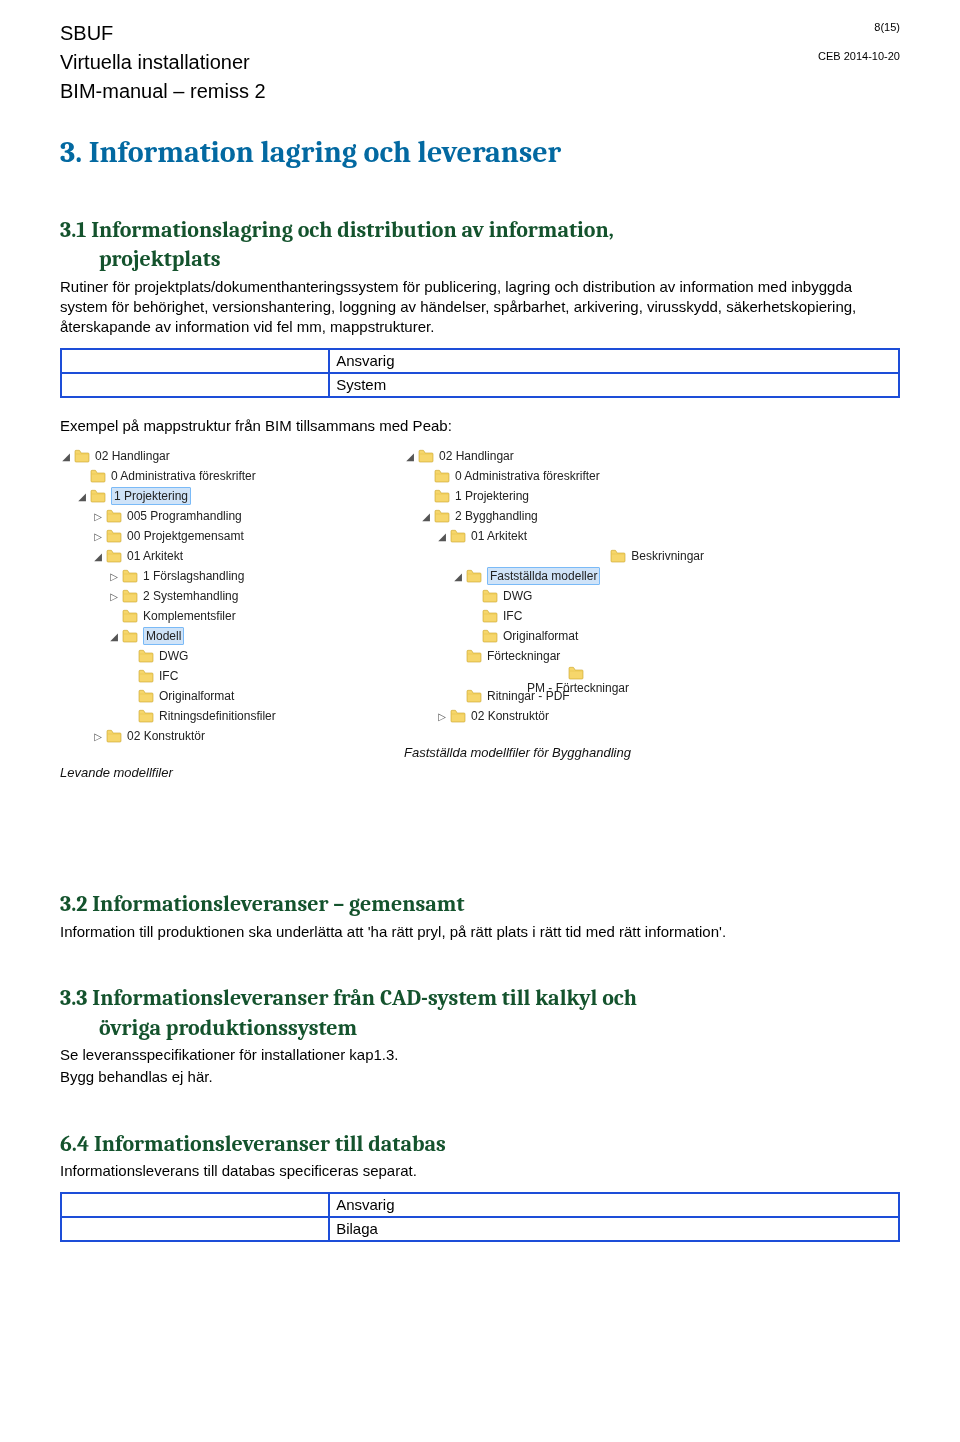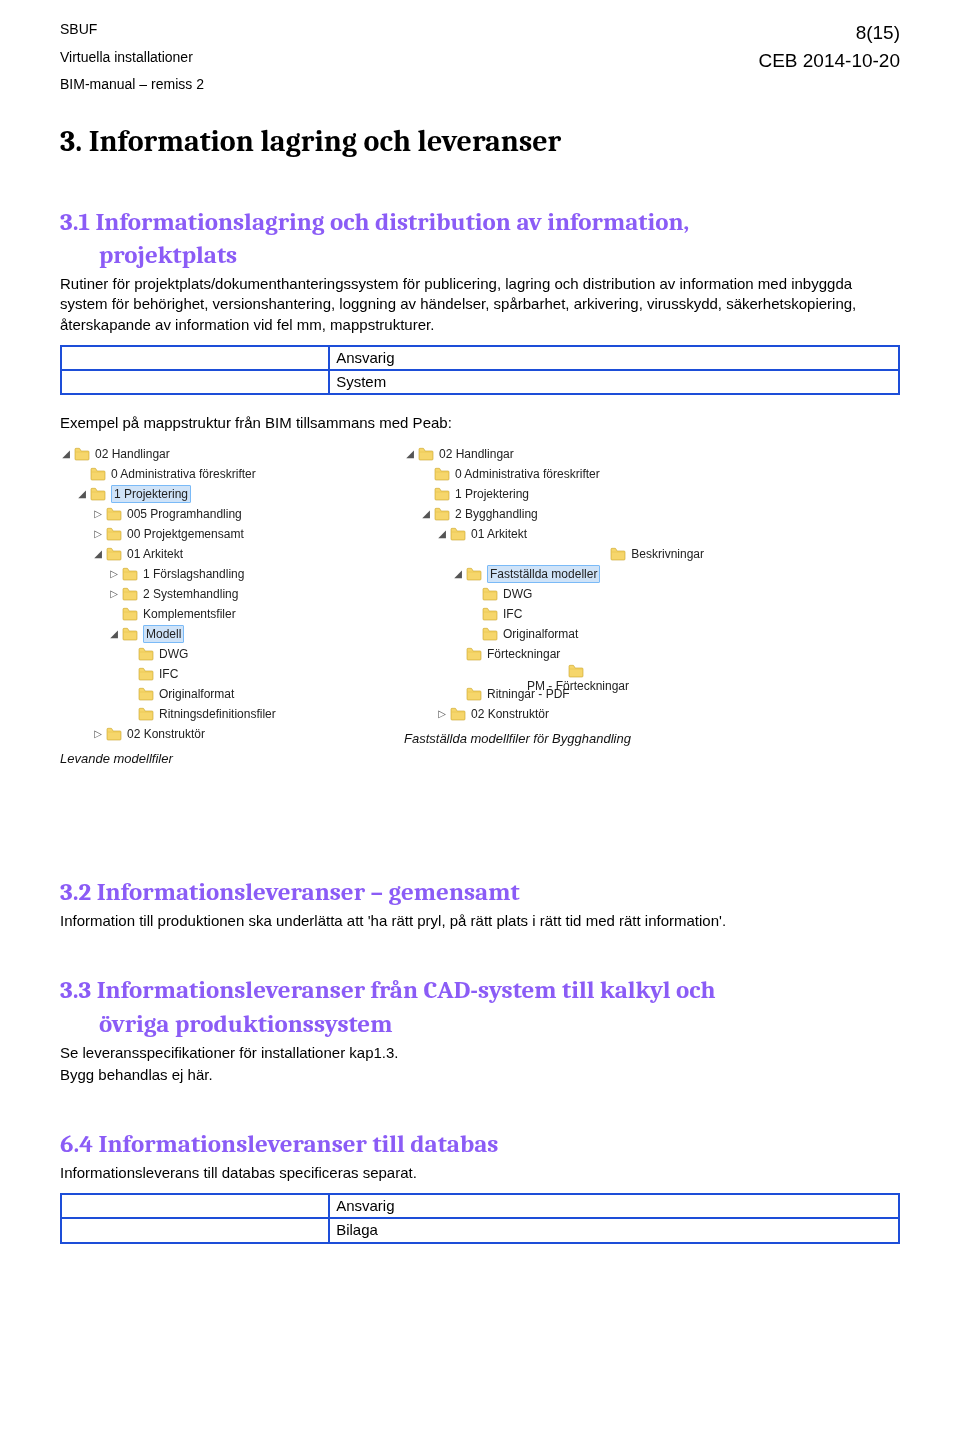--- a/index.html
+++ b/index.html
@@ -7,35 +7,35 @@
     font-family: Arial, Helvetica, sans-serif;
     background: #fff;
     color: #000;
     width: 960px;
     margin: 0 auto;
     padding: 20px 60px 40px 60px;
     font-size: 14px;
     line-height: 1.35;
   }
   .header-row { display: flex; justify-content: space-between; margin-bottom: 2px; }
-  .header-left { font-size: 14px; }
-  .header-right { font-size: 19px; text-align: right; }
+  .header-left { font-size: 20px; }
+  .header-right { font-size: 11px; text-align: right; }
   h1 {
-    color: #000000;
+    color: #0369a1;
     font-family: Cambria, Georgia, serif;
     font-weight: bold;
     font-size: 30px;
     margin-top: 28px;
     margin-bottom: 24px;
   }
   h2 {
-    color: #8b5cf6;
+    color: #14532d;
     font-family: Cambria, Georgia, serif;
     font-weight: bold;
-    font-size: 25px;
+    font-size: 22px;
     margin-top: 42px;
     margin-bottom: 2px;
   }
   h2 .indent-line { display: block; margin-left: 39px; }
   .body-text { font-size: 15px; margin-bottom: 2px; }
   .info-table {
     border-collapse: collapse;
     width: 100%;
     margin-top: 10px;
     margin-bottom: 18px;
@@ -82,21 +82,21 @@
   .sel {
     background: #cfe3f8;
     border: 1px solid #7abaf7;
     padding: 0 2px;
     border-radius: 1px;
   }
   .caption {
     font-style: italic;
     font-size: 13px;
     color: #111;
-    margin-top: 6px;
+    margin-top: 18px;
   }
   .spacer-big { height: 50px; }
 </style>
 </head>
 <body>
 
 <div class="header-row">
   <div class="header-left">SBUF</div>
   <div class="header-right">8(15)</div>
 </div>

